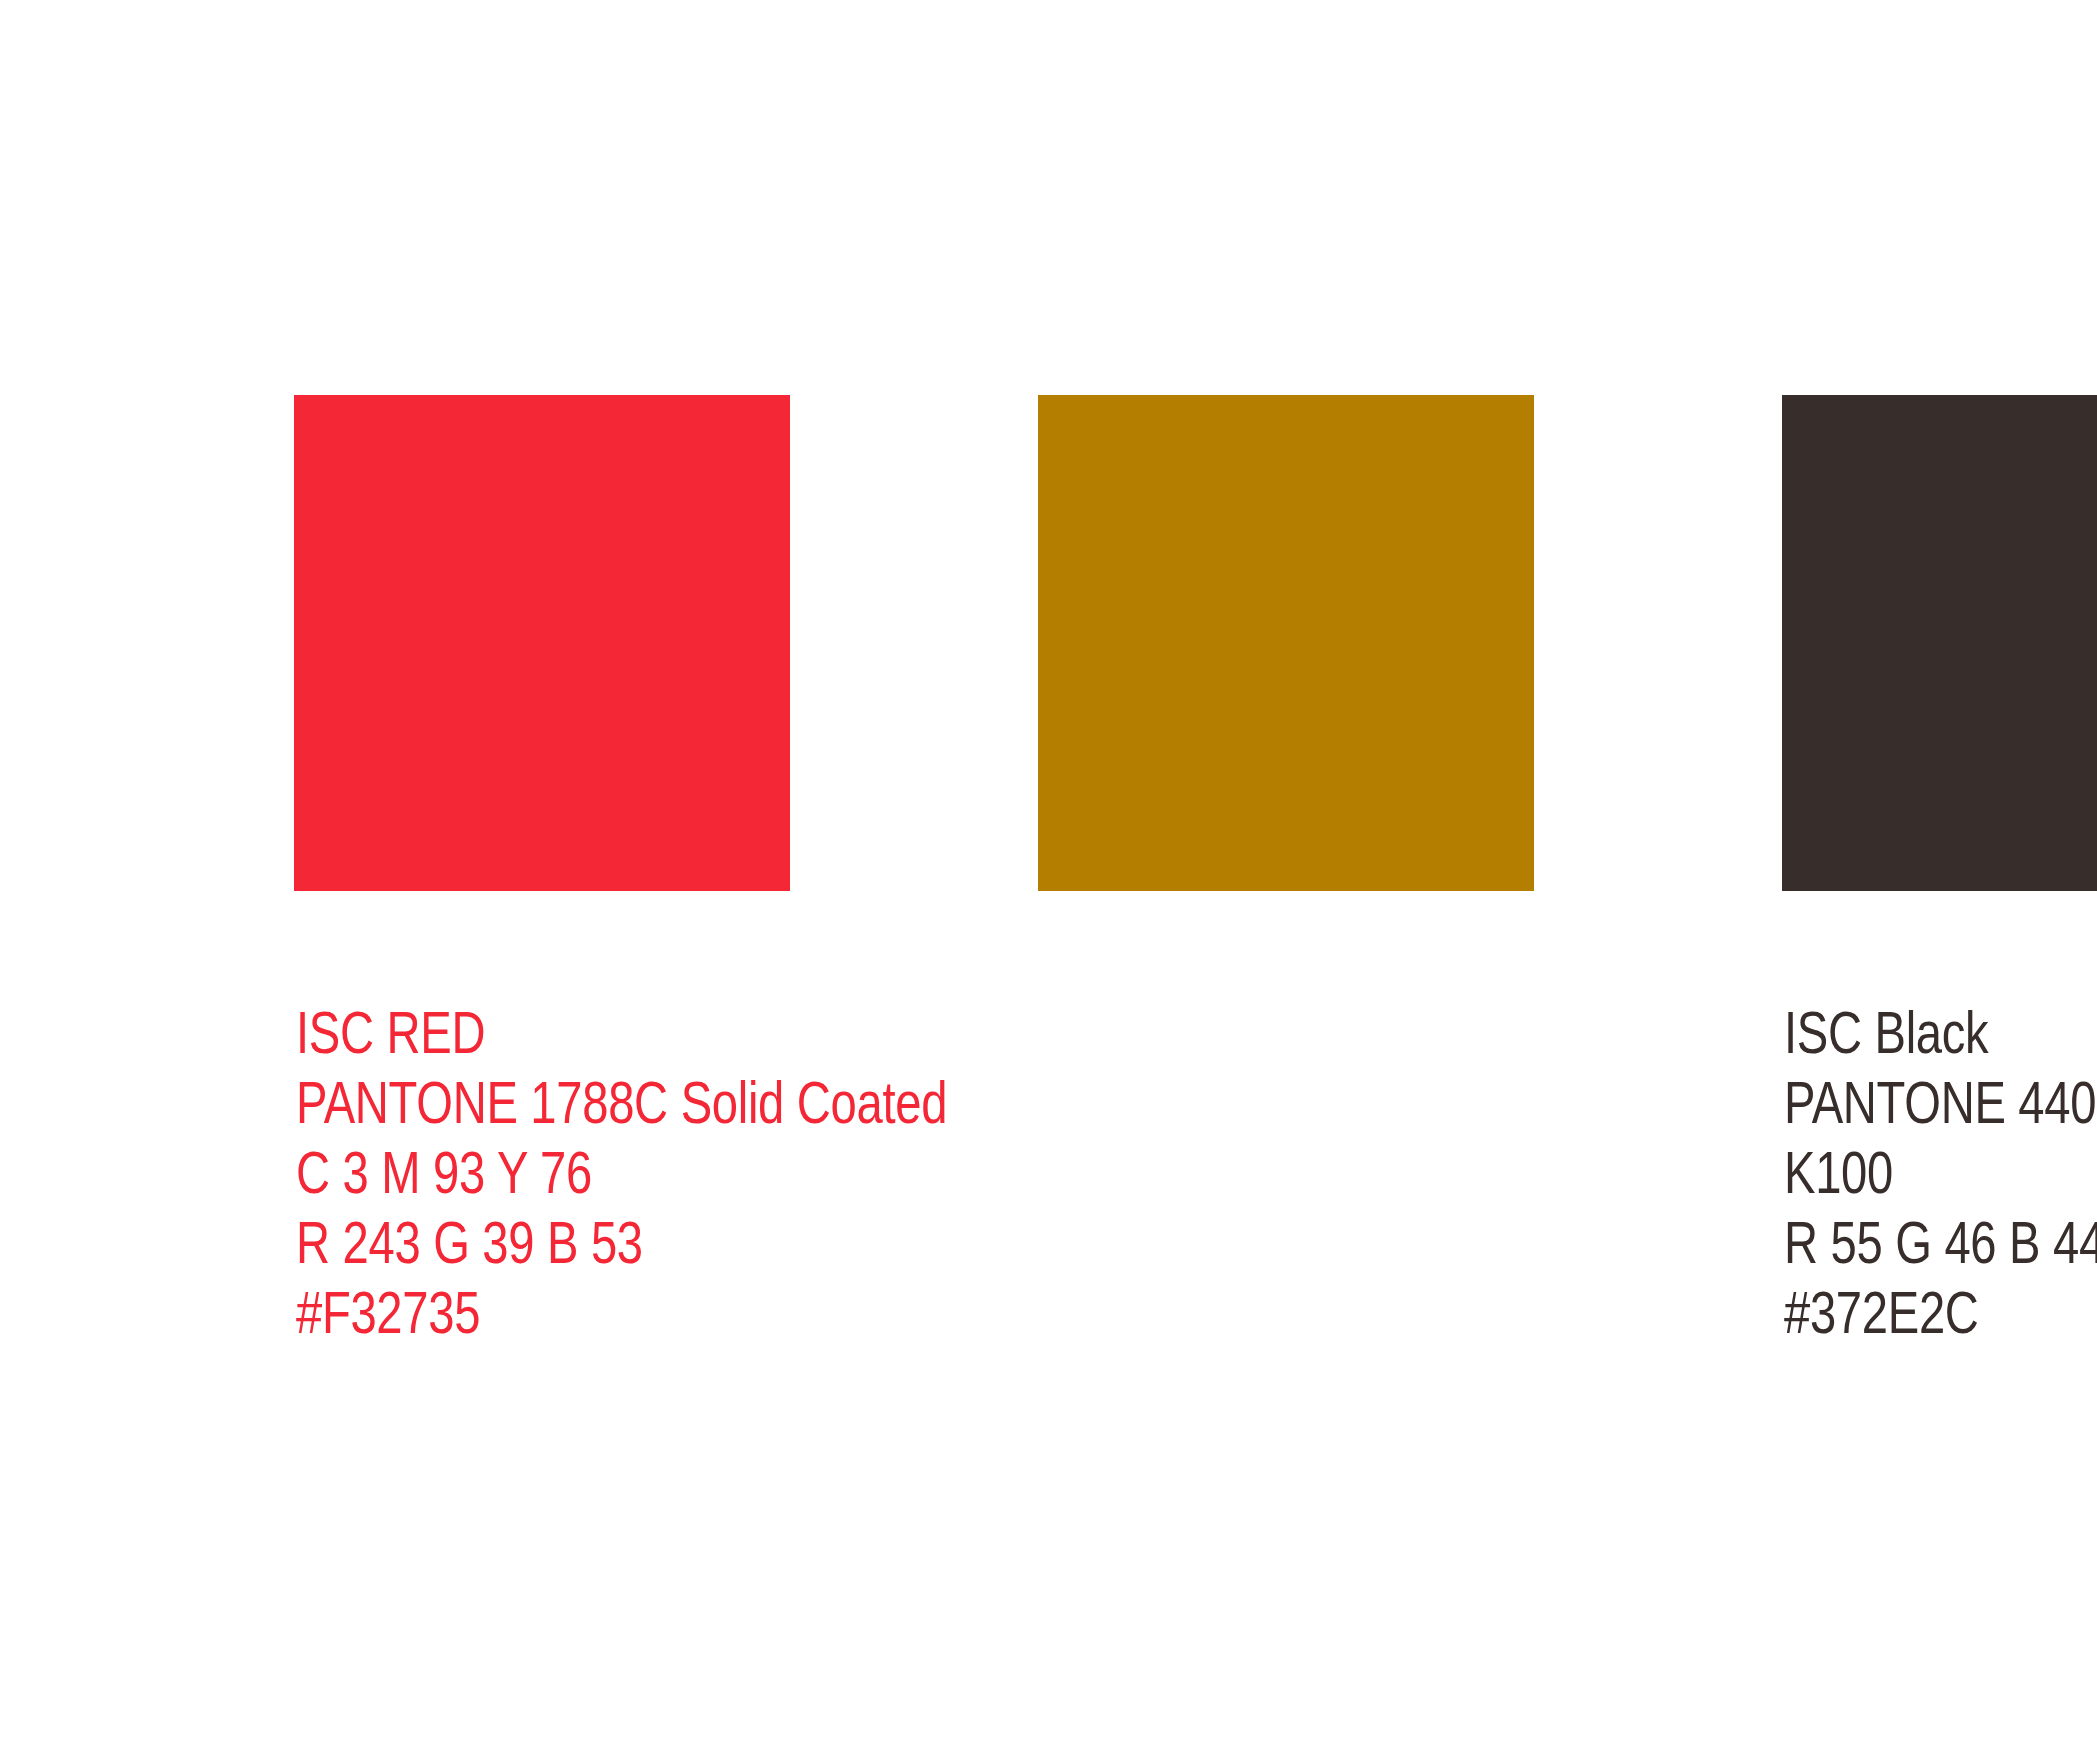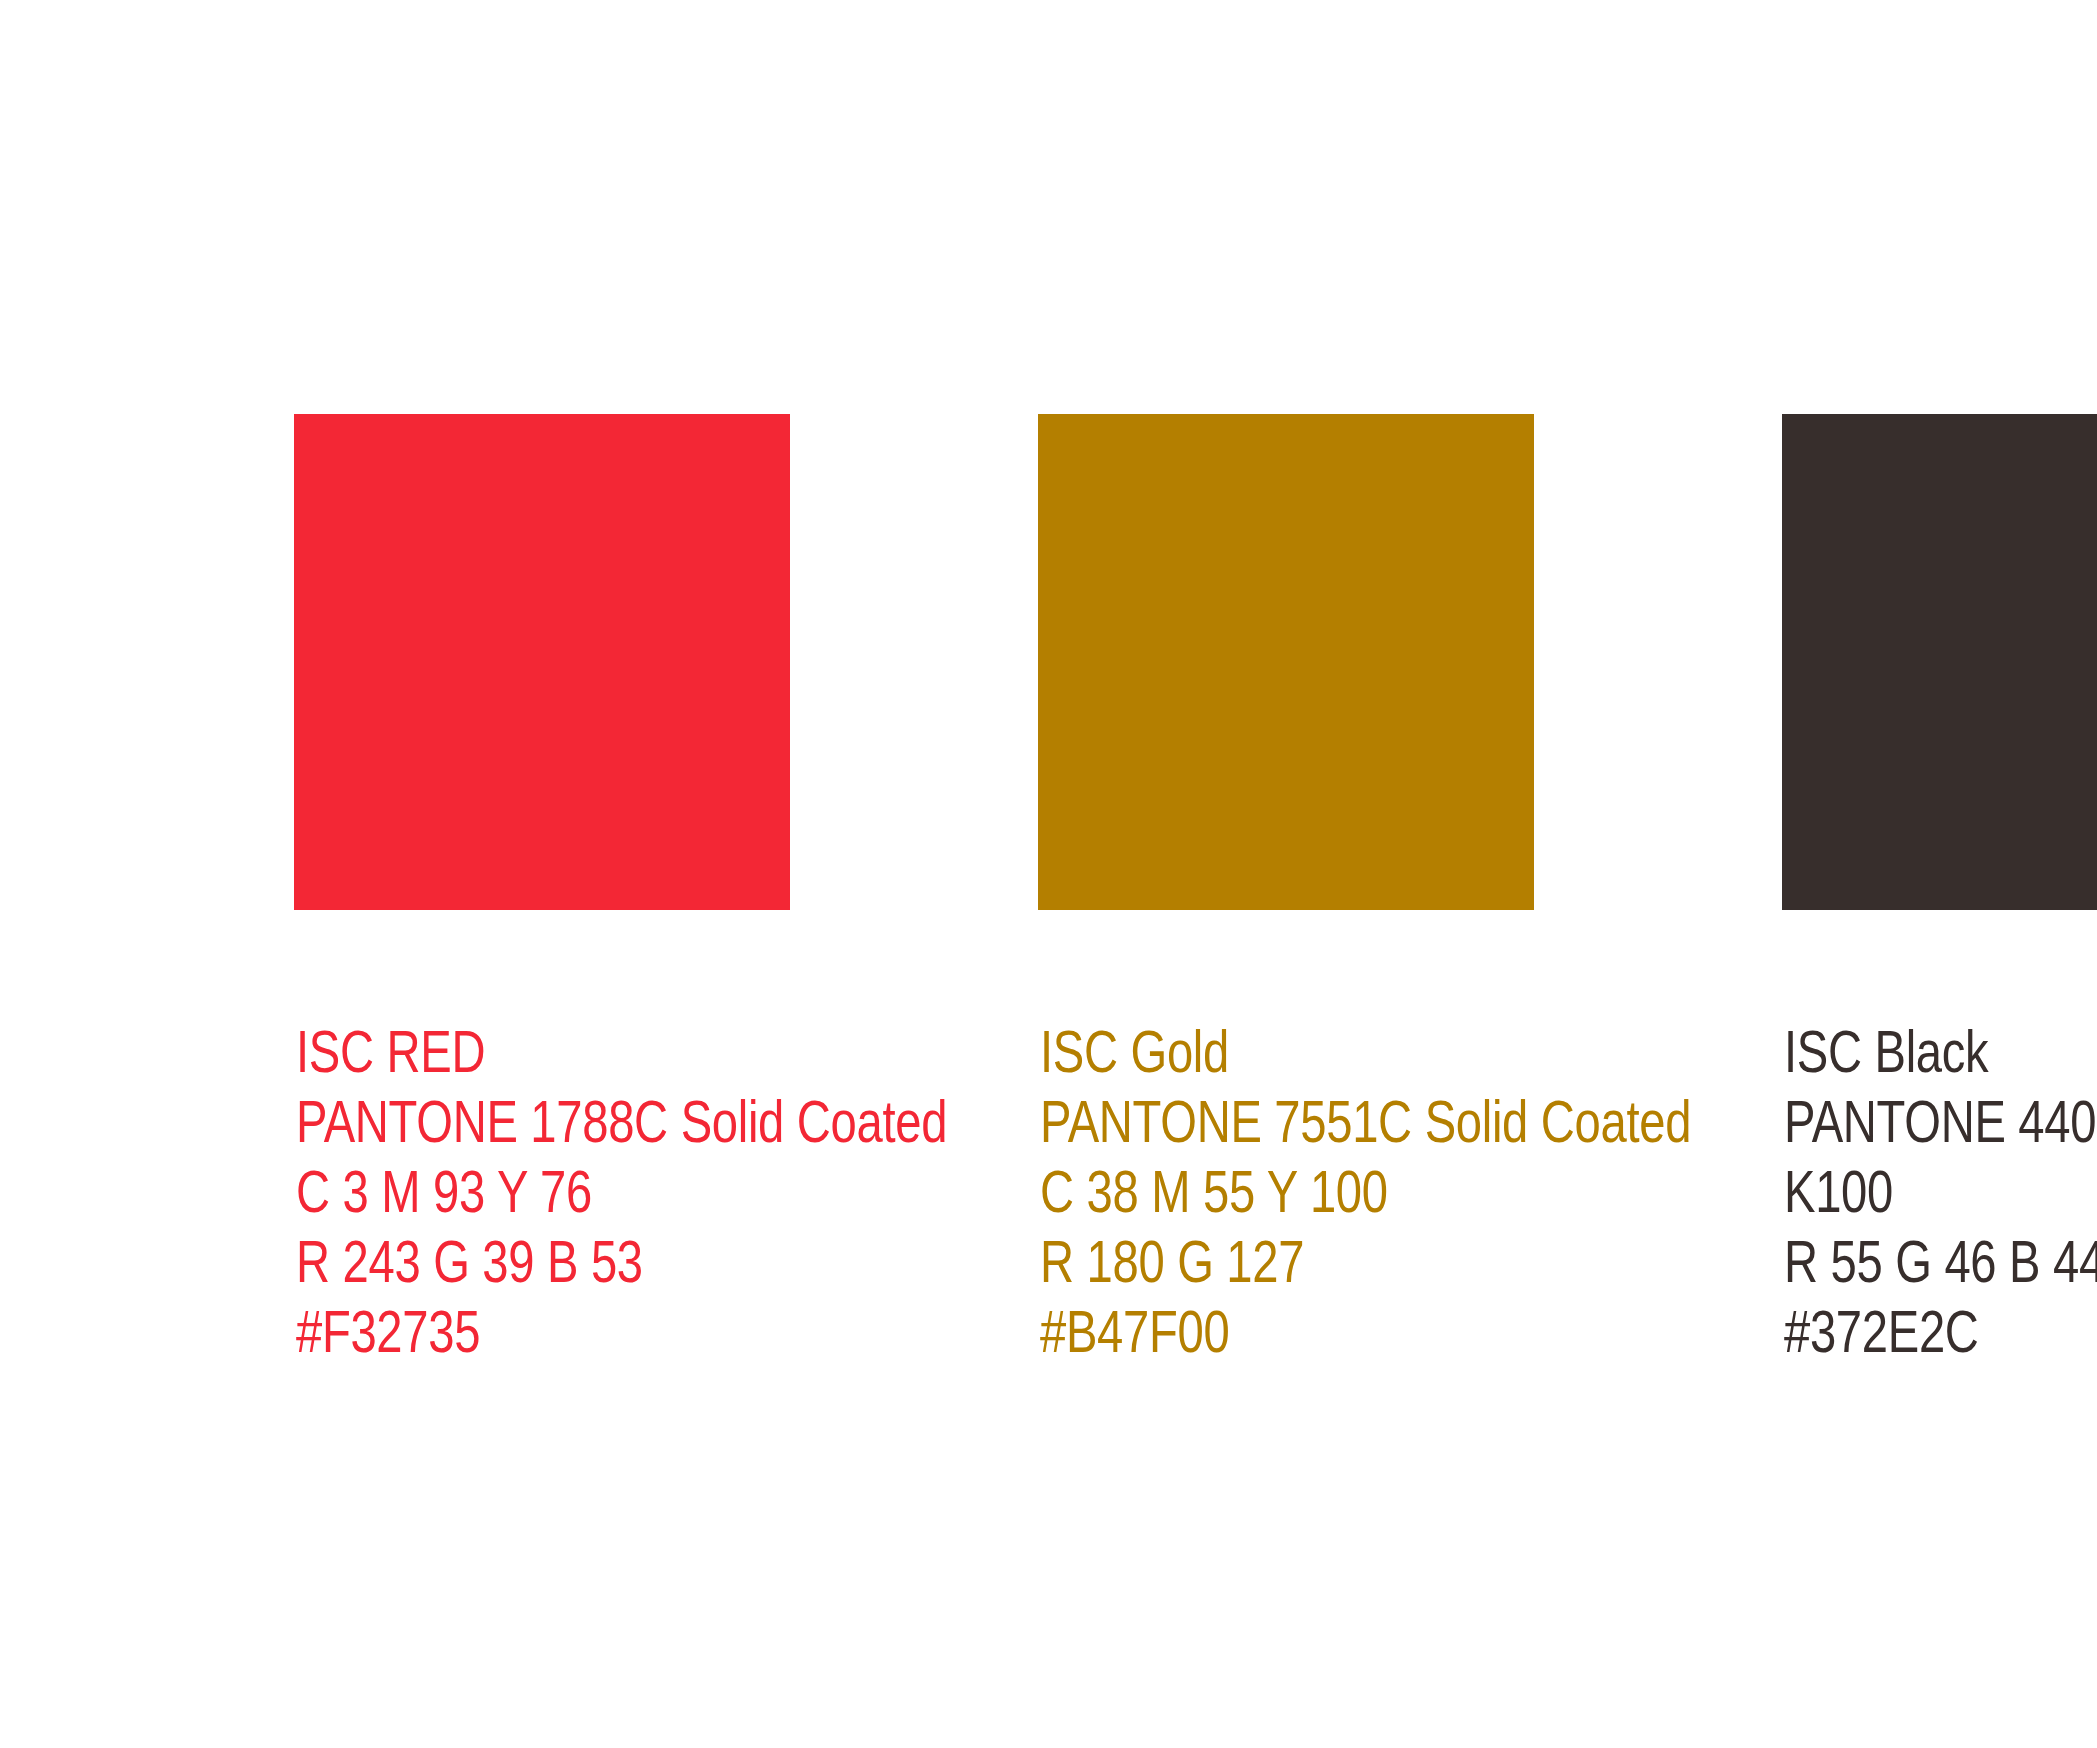--- a/index.html
+++ b/index.html
@@ -16,21 +16,21 @@
   #canvas {
     position: relative;
     width: 2622px;
     height: 1748px;
     background: #FFFFFF;
     overflow: hidden;
   }
 
   .swatch-column {
     position: absolute;
-    top: 414px;
+    top: 395px;
   }
 
   .swatch-chip {
     width: 496px;
     height: 496px;
     display: block;
   }
 
   .swatch-specs {
     position: absolute;
@@ -67,27 +67,20 @@
       <span class="spec-line" style="color: rgb(243, 39, 53);">ISC RED</span>
       <span class="spec-line" style="color: rgb(243, 39, 53);">PANTONE 1788C Solid Coated</span>
       <span class="spec-line" style="color: rgb(243, 39, 53);">C 3 M 93 Y 76</span>
       <span class="spec-line" style="color: rgb(243, 39, 53);">R 243 G 39 B 53</span>
       <span class="spec-line" style="color: rgb(243, 39, 53);">#F32735</span>
     </div>
   </div>
 
   <div class="swatch-column" id="col-gold">
     <div class="swatch-chip" style="background-color: rgb(180, 127, 0);"></div>
-    <div class="swatch-specs">
-      <span class="spec-line" style="color: rgb(180, 127, 0);">ISC Gold</span>
-      <span class="spec-line" style="color: rgb(180, 127, 0);">PANTONE 7551C Solid Coated</span>
-      <span class="spec-line" style="color: rgb(180, 127, 0);">C 38 M 55 Y 100</span>
-      <span class="spec-line" style="color: rgb(180, 127, 0);">R 180 G 127</span>
-      <span class="spec-line" style="color: rgb(180, 127, 0);">#B47F00</span>
-    </div>
   </div>
 
   <div class="swatch-column" id="col-black">
     <div class="swatch-chip" style="background-color: rgb(55, 46, 44);"></div>
     <div class="swatch-specs">
       <span class="spec-line" style="color: rgb(55, 46, 44);">ISC Black</span>
       <span class="spec-line" style="color: rgb(55, 46, 44);">PANTONE 440C Solid Coated</span>
       <span class="spec-line" style="color: rgb(55, 46, 44);">K100</span>
       <span class="spec-line" style="color: rgb(55, 46, 44);">R 55 G 46 B 44</span>
       <span class="spec-line" style="color: rgb(55, 46, 44);">#372E2C</span>

